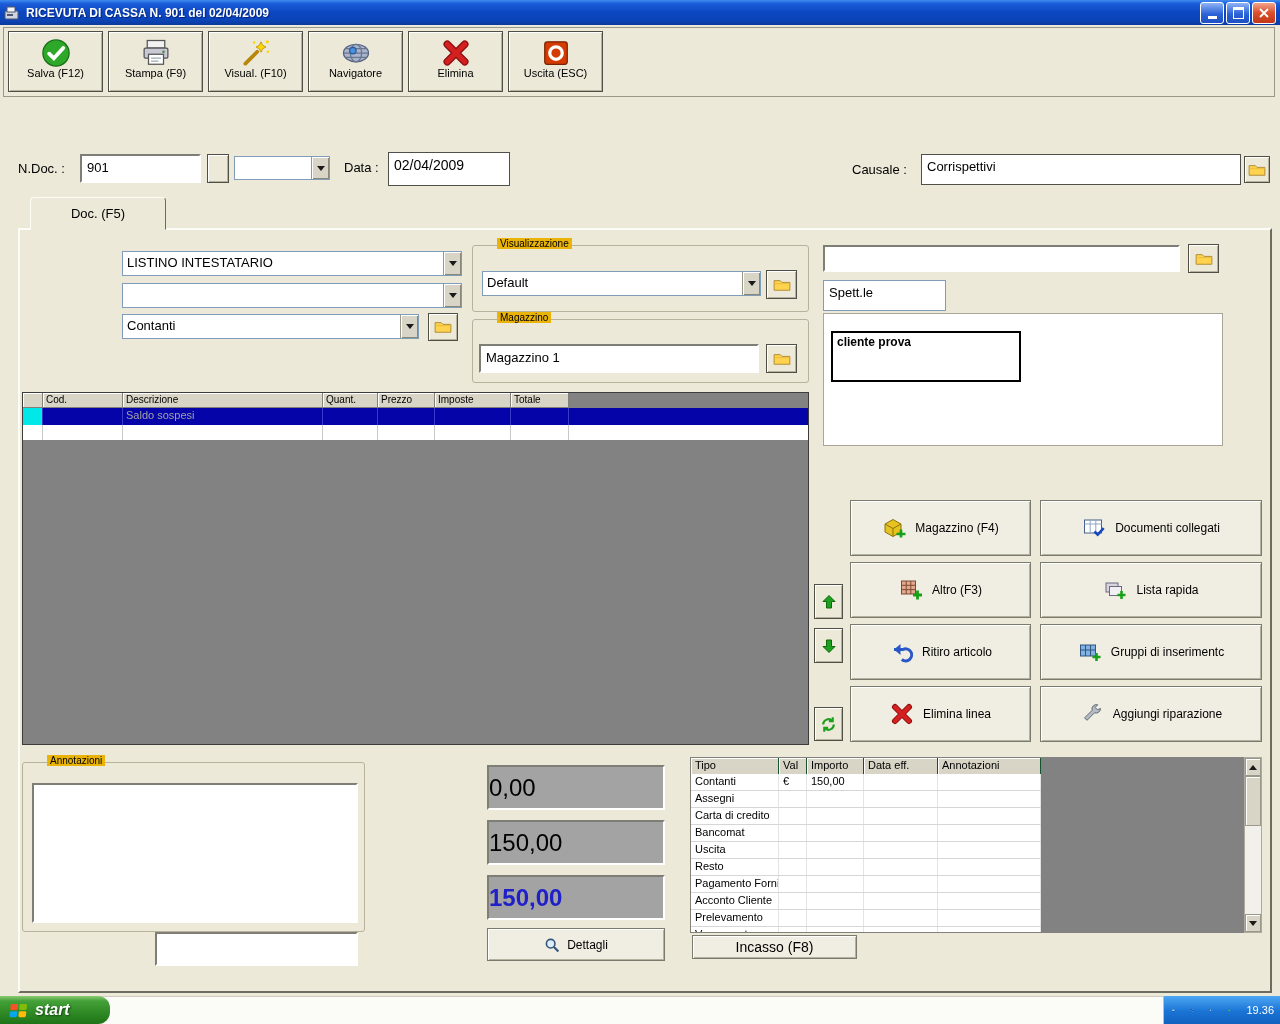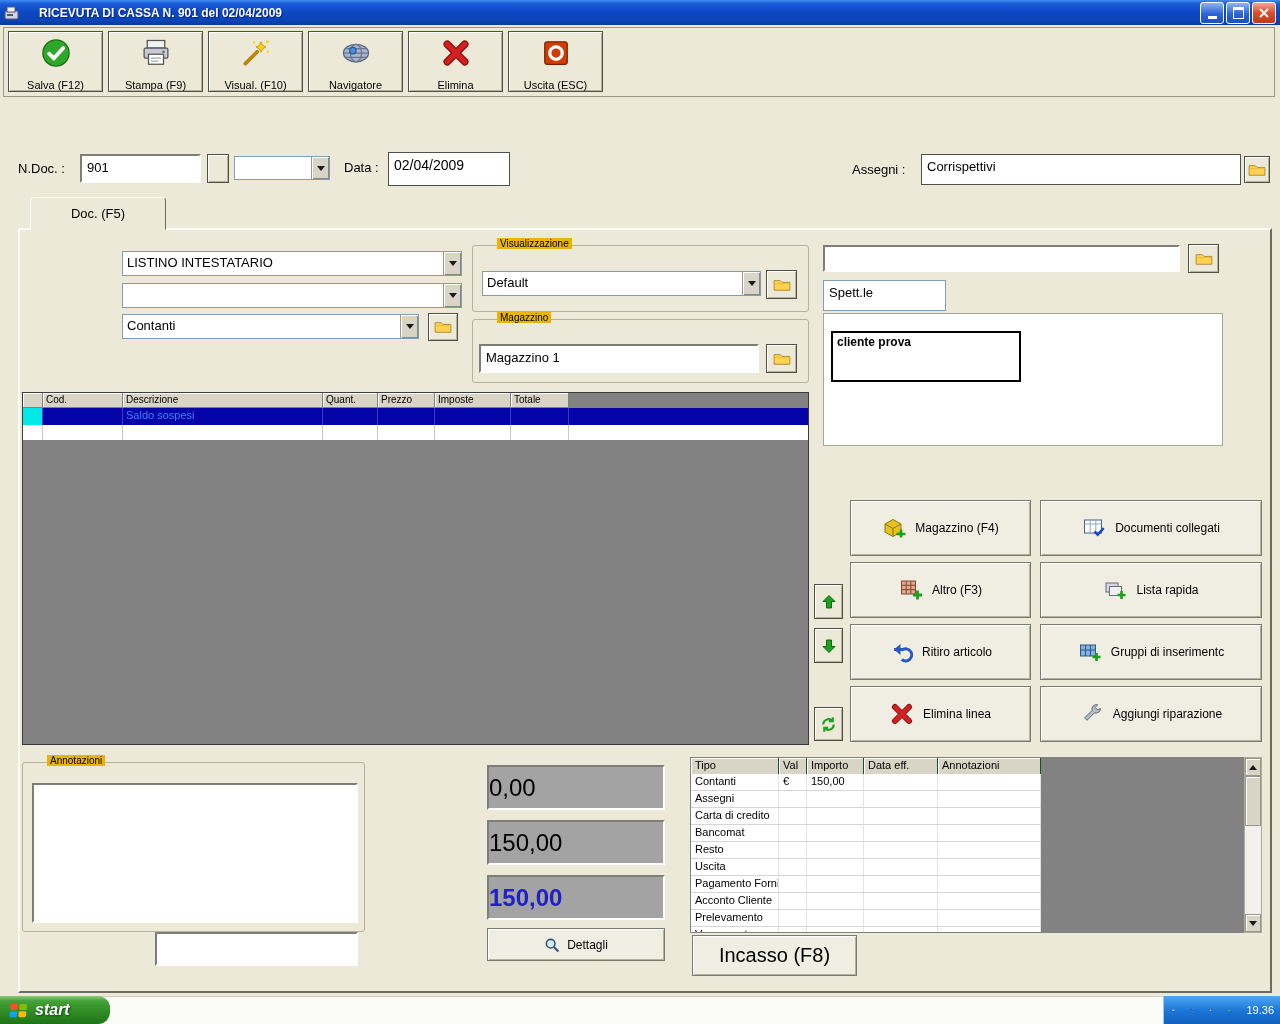--- a/index.html
+++ b/index.html
@@ -5,33 +5,33 @@
   html,body{margin:0;padding:0}
   body{width:1280px;height:1024px;position:relative;overflow:hidden;background:#ECE9D8;
        font-family:"Liberation Sans","DejaVu Sans",sans-serif;font-size:12px;color:#000}
   .abs{position:absolute}
   .right{}
   svg{display:block}
 
   
   .titlebar{left:0;top:0;width:1280px;height:25px;display:flex;align-items:center;padding:0 4px;box-sizing:border-box;
     background:linear-gradient(180deg,#3E8CF0 0%,#1B5CD8 15%,#0C46C2 50%,#0C44B8 80%,#0A3A9E 100%);color:#fff}
-  .title-text{font-weight:bold;font-size:12px;margin-left:19px;flex:1;text-shadow:1px 1px 1px #00227a;white-space:nowrap}
+  .title-text{font-weight:bold;font-size:12px;margin-left:6px;flex:1;text-shadow:1px 1px 1px #00227a;white-space:nowrap}
   .tb-btns{display:flex;gap:2px}
   .tbtn{width:22px;height:20px;border:1px solid #fff;border-radius:3px;display:flex;align-items:center;justify-content:center;
     background:linear-gradient(180deg,#8FB4F4,#2B63D8 55%,#1E4FC0);cursor:pointer}
   .tbtn.close{background:linear-gradient(180deg,#F2A58C,#DA4E2A 50%,#C03818)}
   .glyph-min{width:9px;height:3px;background:#fff;margin-top:9px}
   .glyph-max{width:9px;height:8px;border:1px solid #fff;border-top-width:3px}
 
   
   .toolbar-frame{left:3px;top:27px;width:1272px;height:70px;border:1px solid #9a988a;background:#ECE9D8;box-sizing:border-box}
   .tool-btn{top:31px;width:95px;height:61px;background:#ECE9D8;border:1px solid #4f4f45;box-sizing:border-box;
     box-shadow:inset 1px 1px 0 #fff,inset -1px -1px 0 #b5b19f;display:flex;flex-direction:column;align-items:center;
-    justify-content:flex-end;padding-bottom:0;cursor:pointer}
+    justify-content:flex-end;padding-bottom:12px;cursor:pointer}
   .ticon{position:absolute;top:6px;left:50%;transform:translateX(-50%);width:30px;height:30px}
   .tlabel{font-size:11px;white-space:nowrap}
 
   
   .label{font-size:13px;white-space:nowrap}
   .sunken{background:#fff;border-top:2px solid #7e7e76;border-left:2px solid #7e7e76;
     border-bottom:2px solid #fff;border-right:2px solid #fff;box-sizing:border-box}
   .flat-field{background:#fff;border:1px solid #50504a;box-sizing:border-box}
   .field-text{font-size:13px;padding:4px 5px;white-space:nowrap;overflow:hidden;display:block}
   .dropdown{background:#fff;border:1px solid #7F9DB9;box-sizing:border-box;display:flex;align-items:stretch;cursor:pointer}
@@ -50,21 +50,21 @@
     border:2px solid;border-color:#fdfdf8 #6d6c60 #6d6c60 #fdfdf8;z-index:1}
   .groupbox{border:1px solid #B8B29C;border-radius:3px;box-sizing:border-box;z-index:2}
   .gb-label{position:absolute;top:-8px;left:24px;background:#eab308;padding:0 3px;font-size:10px;white-space:nowrap}
 
   
   .grid{background:#828282;border:1px solid #3c3c3c;box-sizing:border-box;z-index:2;overflow:hidden}
   .grid-header{display:flex;height:15px}
   .gh{background:#D8D4C6;border-right:1px solid #82807a;border-bottom:1px solid #82807a;box-shadow:inset 1px 1px 0 #fff;
     font-size:10px;padding:1px 3px;box-sizing:border-box;white-space:nowrap;overflow:hidden}
   .grid-row{display:flex}
-  .row-sel{height:17px;background:#0404A8;color:#3b82f6}
+  .row-sel{height:17px;background:#0404A8;color:#a3a3a3}
   .row-sel .gc{border-right:1px solid #3a3ac8}
   .row-empty{height:15px;background:#fff}
   .row-empty .gc{border-right:1px solid #c9c9c9}
   .gc{font-size:11px;padding:1px 3px;box-sizing:border-box;white-space:nowrap;overflow:hidden}
   .sel-cell{background:#00E8E8}
 
   
   .act-btn{height:56px;background:#F0EEE2;border:1px solid #7b7a6e;box-sizing:border-box;
     box-shadow:inset 1px 1px 0 #fff,inset -1px -1px 0 #b5b19f;display:flex;align-items:center;justify-content:center;gap:9px;
     font-size:12px;cursor:pointer;z-index:2}
@@ -204,21 +204,21 @@
 <div class="dropdown abs" style="left:234px;top:156px;width:96px;height:24px">
   <span class="dd-value"></span>
   <span class="dd-btn">
       <span class="dd-arrow"></span>
     </span>
 </div>
 <span class="label abs" style="left:344px;top:160px">Data :</span>
 <div class="flat-field sunken abs" style="left:388px;top:152px;width:122px;height:34px">
   <span class="field-text" style="font-size:14px">02/04/2009</span>
 </div>
-<span class="label abs" style="left:852px;top:162px">Assegni :</span>
+<span class="label abs" style="left:852px;top:162px">Causale :</span>
 <div class="flat-field abs" style="left:921px;top:154px;width:320px;height:31px">
   <span class="field-text">Corrispettivi</span>
 </div>
 <div class="small-btn abs" style="left:1244px;top:156px;width:26px;height:27px">
   <svg viewBox="0 0 20 16" width="18" height="14">
       <path d="M1 3h7l2 2h9v9H1z" fill="#FFD34D" stroke="#A8832A"></path>
       <path d="M1 6.5h18" stroke="#e8b93c"></path>
     </svg>
 </div>
 
@@ -488,28 +488,28 @@
     <div class="pt-c" style="flex:1"></div>
   </div>
   <div class="pt-row">
     <div class="pt-c" style="width:88px">Bancomat</div>
     <div class="pt-c" style="width:28px"></div>
     <div class="pt-c" style="width:57px"></div>
     <div class="pt-c" style="width:74px"></div>
     <div class="pt-c" style="flex:1"></div>
   </div>
   <div class="pt-row">
+    <div class="pt-c" style="width:88px">Uscita</div>
+    <div class="pt-c" style="width:28px"></div>
+    <div class="pt-c" style="width:57px"></div>
+    <div class="pt-c" style="width:74px"></div>
+    <div class="pt-c" style="flex:1"></div>
+  </div>
+  <div class="pt-row">
     <div class="pt-c" style="width:88px">Resto</div>
-    <div class="pt-c" style="width:28px"></div>
-    <div class="pt-c" style="width:57px"></div>
-    <div class="pt-c" style="width:74px"></div>
-    <div class="pt-c" style="flex:1"></div>
-  </div>
-  <div class="pt-row">
-    <div class="pt-c" style="width:88px">Uscita</div>
     <div class="pt-c" style="width:28px"></div>
     <div class="pt-c" style="width:57px"></div>
     <div class="pt-c" style="width:74px"></div>
     <div class="pt-c" style="flex:1"></div>
   </div>
   <div class="pt-row">
     <div class="pt-c" style="width:88px">Pagamento Forni</div>
     <div class="pt-c" style="width:28px"></div>
     <div class="pt-c" style="width:57px"></div>
     <div class="pt-c" style="width:74px"></div>
@@ -542,21 +542,21 @@
   <div class="sb-btn">
       <span class="tri-up"></span>
     </div>
   <div class="sb-thumb"></div>
   <div style="flex:1"></div>
   <div class="sb-btn">
       <span class="tri-down"></span>
     </div>
 </div>
 
-<div class="push-btn abs" style="left:692px;top:935px;width:165px;height:41px;font-size:20px">
+<div class="push-btn abs" style="left:692px;top:935px;width:165px;height:24px;font-size:14px">
   <span>Incasso (F8)</span>
 </div>
 
 <div class="taskbar abs"></div>
 <div class="start-btn abs">
   <svg viewBox="0 0 20 16" width="19" height="15" style="transform:skewX(-6deg)">
     <rect x="1" y="1" width="8" height="6.5" rx="1.5" fill="#F35325"></rect>
     <rect x="10.5" y="1" width="8" height="6.5" rx="1.5" fill="#81BC06"></rect>
     <rect x="1" y="8.7" width="8" height="6.5" rx="1.5" fill="#05A6F0"></rect>
     <rect x="10.5" y="8.7" width="8" height="6.5" rx="1.5" fill="#FFBA08"></rect>

